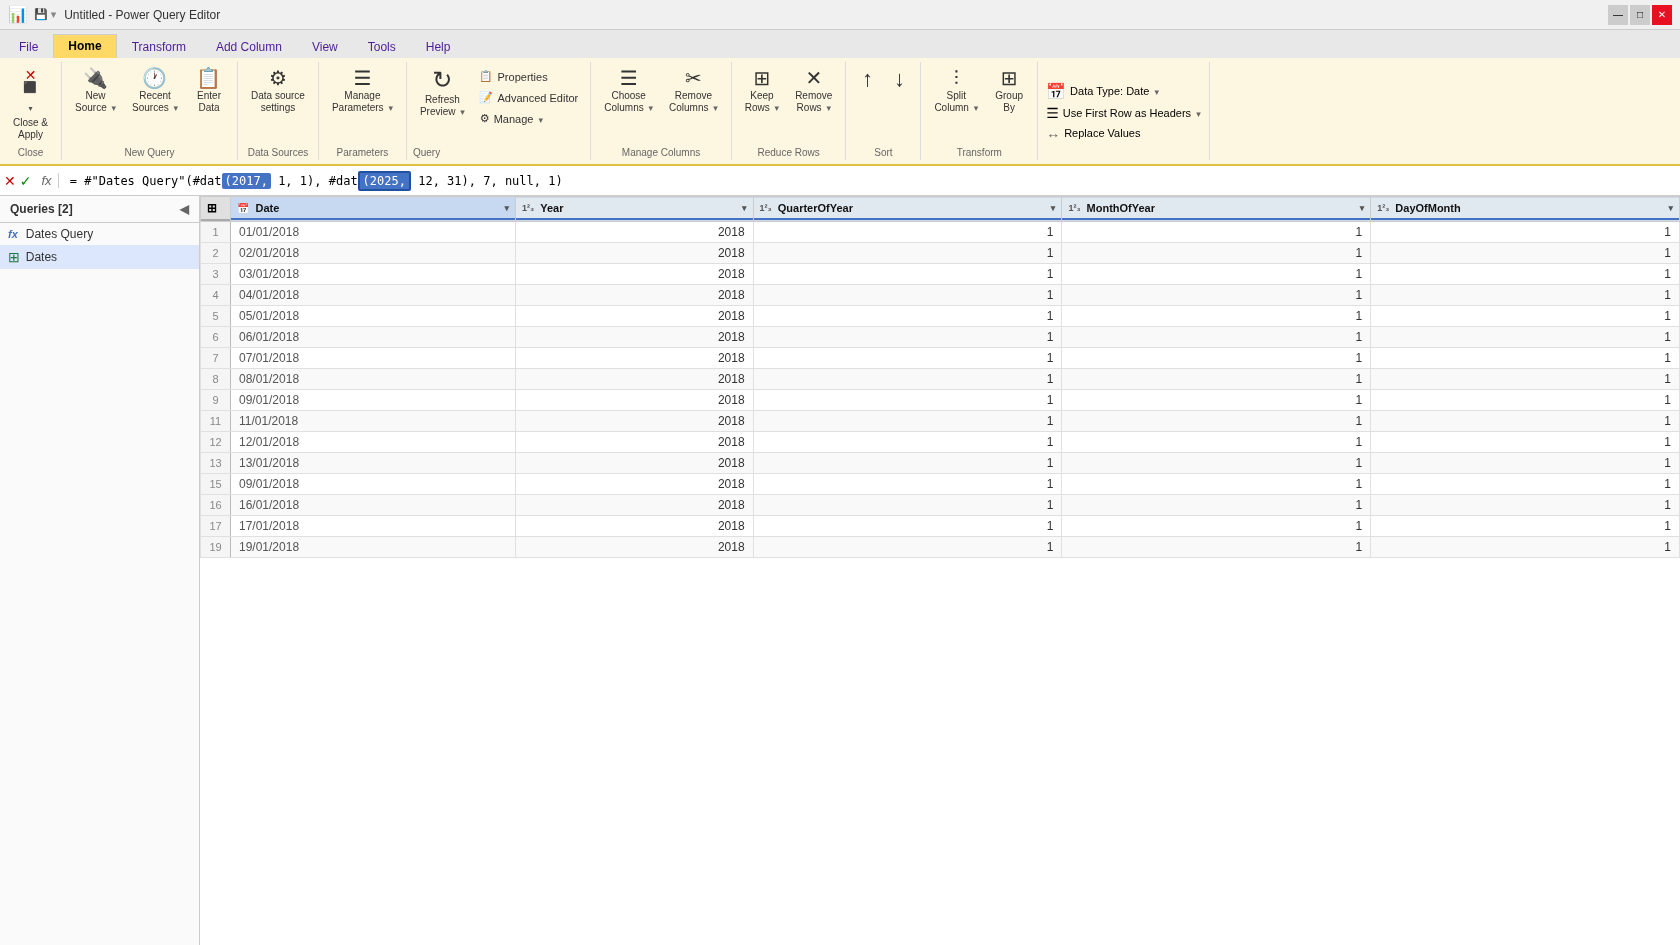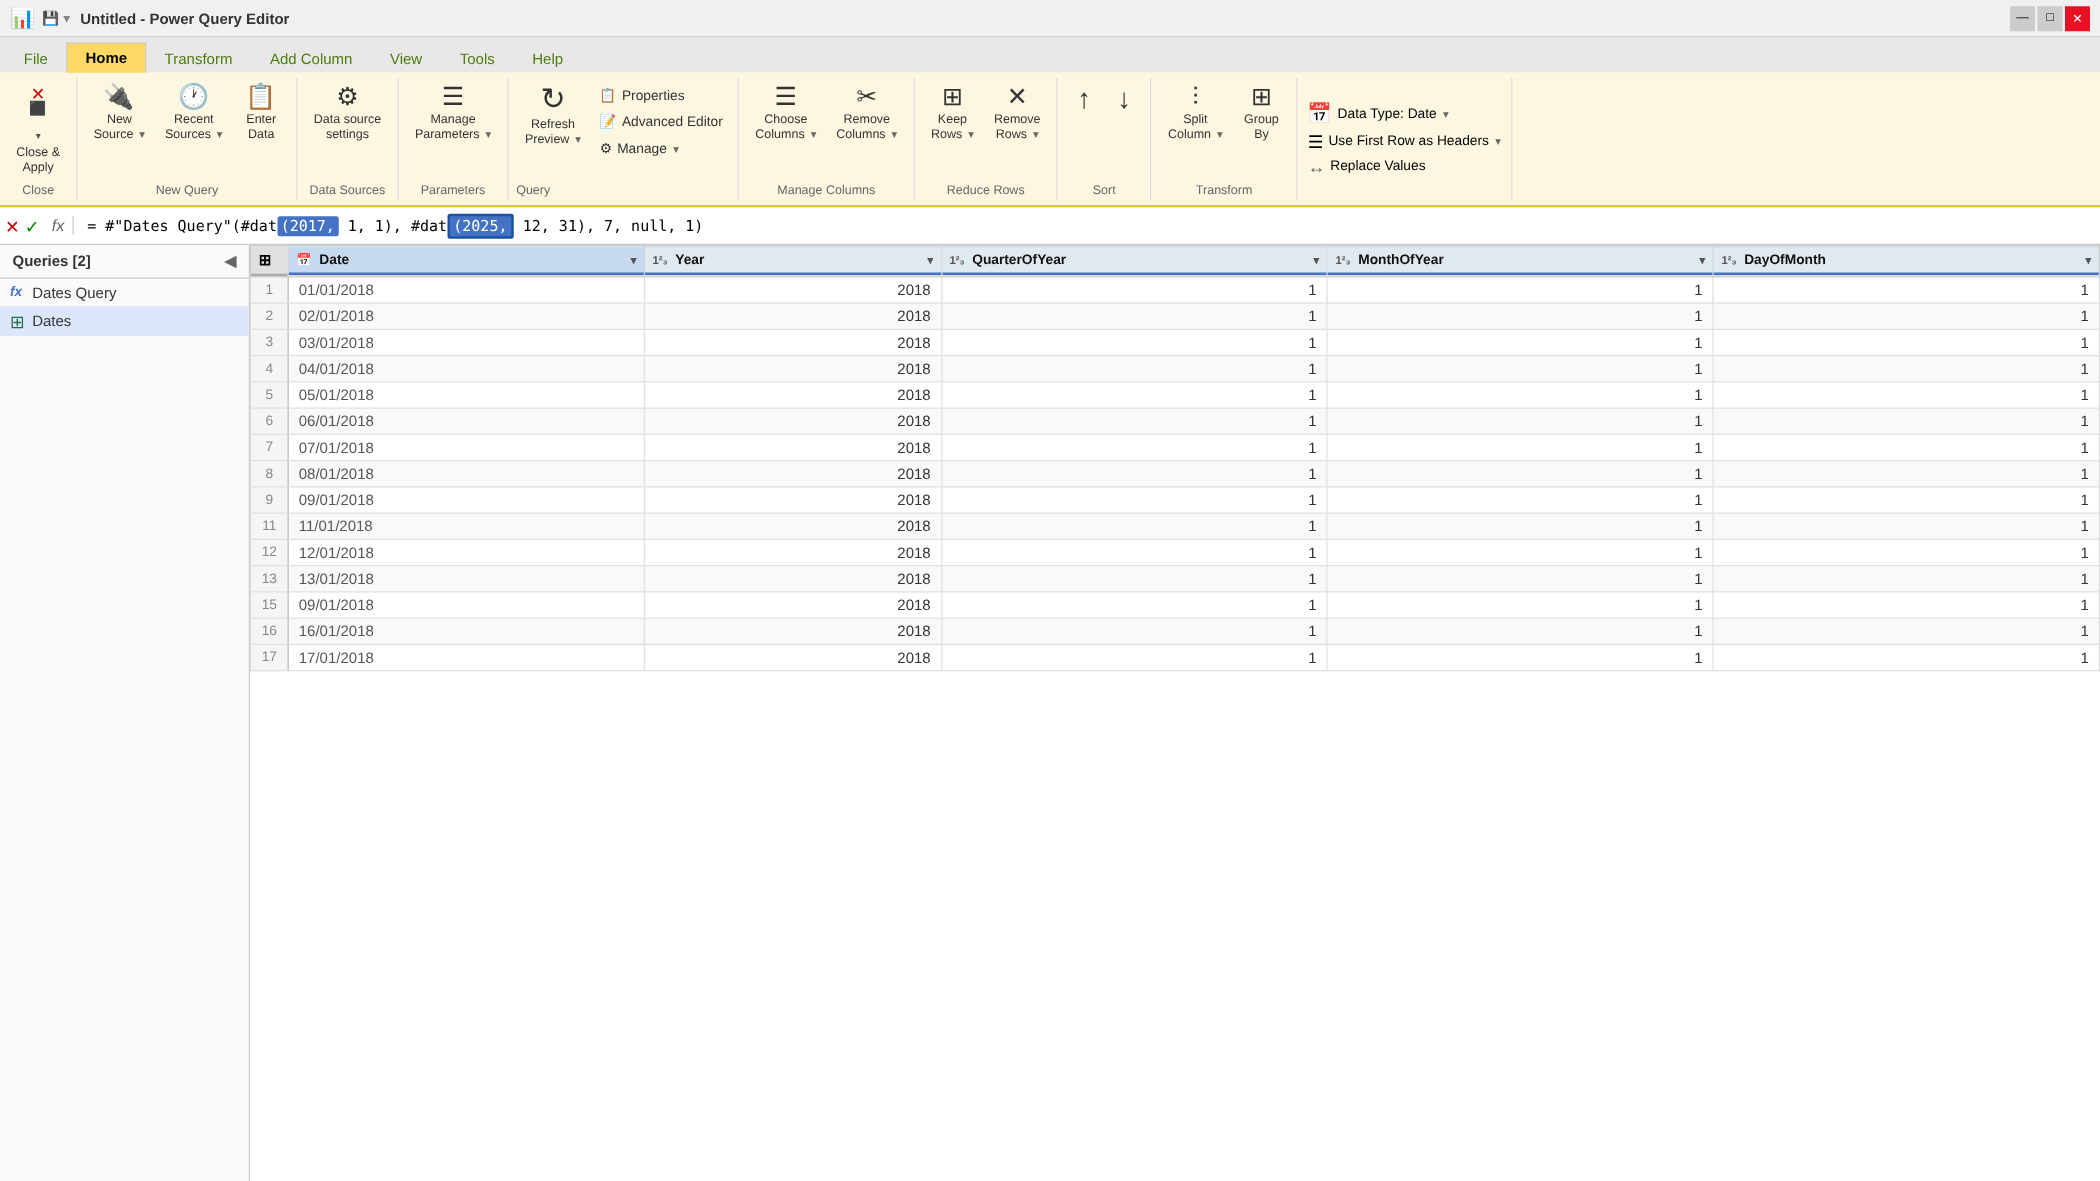--- a/index.html
+++ b/index.html
@@ -8,42 +8,42 @@
     
     .title-bar {
       background: #f0f0f0;
       height: 30px;
       display: flex;
       align-items: center;
       padding: 0 8px;
       border-bottom: 1px solid #ccc;
     }
     .title-bar-icon { color: #e8a000; font-size: 16px; margin-right: 6px; }
-    .title-bar-text { font-size: 12px; color: #333; font-weight: bold; }
+    .title-bar-text { font-size: 12px; color: #333; }
     .title-bar-controls { margin-left: auto; display: flex; gap: 2px; }
     .title-bar-btn { width: 20px; height: 20px; background: #ccc; border: none; cursor: pointer; font-size: 10px; display: flex; align-items: center; justify-content: center; }
     .title-bar-btn.close { background: #e81123; color: white; }
 
     
     .ribbon-tabs {
       background: #e8e8e8;
       display: flex;
       align-items: flex-end;
       height: 28px;
       border-bottom: none;
       padding-left: 4px;
     }
     .ribbon-tab {
       padding: 4px 14px;
       font-size: 12px;
       cursor: pointer;
       border: 1px solid transparent;
       border-bottom: none;
       background: transparent;
-      color: #4d7c0f;
+      color: #4c1d95;
     }
     .ribbon-tab.active {
       background: #ffd966;
       border: 1px solid #ccc;
       border-bottom: 1px solid #ffd966;
       font-weight: 600;
       color: #000;
     }
 
     
@@ -605,19 +605,27 @@
               <td class="num-val">1</td>
             </tr>
             <tr>
               <td class="row-num">17</td>
               <td class="date-val">17/01/2018</td>
               <td class="num-val">2018</td>
               <td class="num-val">1</td>
               <td class="num-val">1</td>
               <td class="num-val">1</td>
             </tr>
+            <tr>
+              <td class="row-num">19</td>
+              <td class="date-val">19/01/2018</td>
+              <td class="num-val">2018</td>
+              <td class="num-val">1</td>
+              <td class="num-val">1</td>
+              <td class="num-val">1</td>
+            </tr>
           </tbody>
       </table>
     </div>
 
   </div>
 
 </div>
 
 </body></html>

